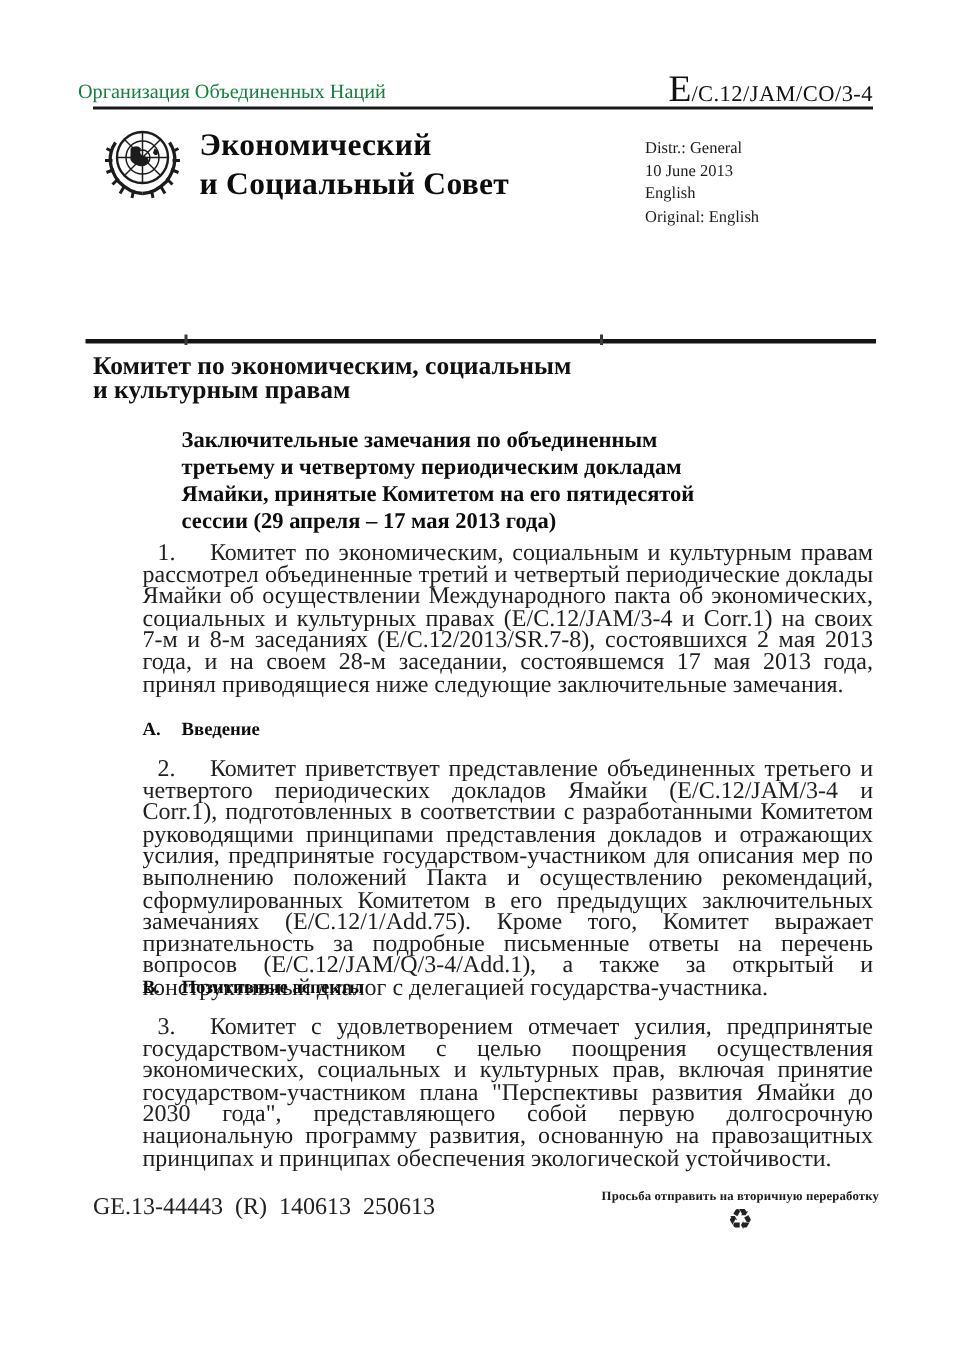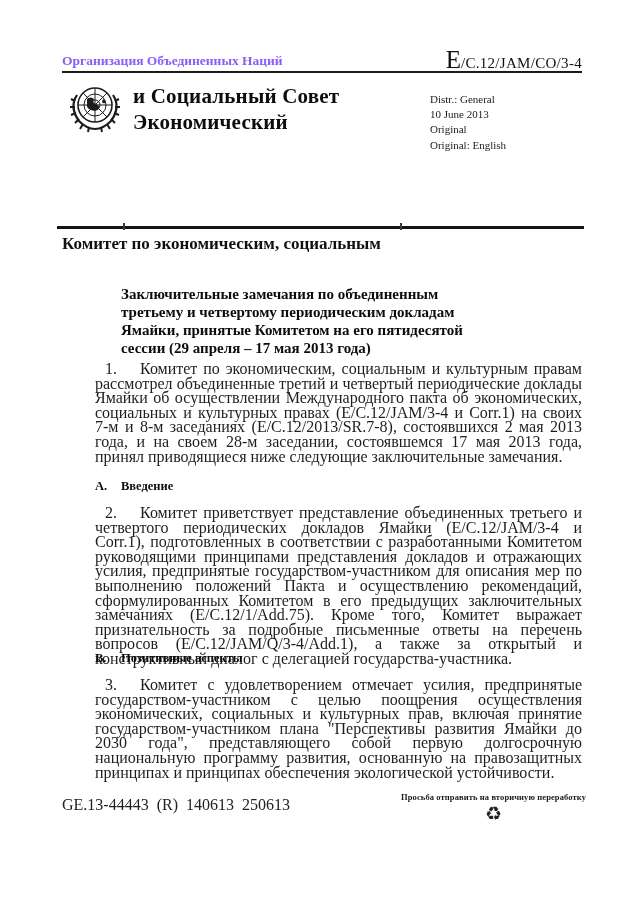--- a/index.html
+++ b/index.html
@@ -9,22 +9,22 @@
     width: 640px;
     height: 905px;
     background: #ffffff;
     font-family: "Liberation Serif", "DejaVu Serif", serif;
     color: #1c1c1c;
     overflow: hidden;
   }
   .abs { position: absolute; }
 
   .org-name {
-    left: 62px; top: 53px;
-    font-size: 13.5px; color: #8b5cf6; font-weight: bold;
+    left: 52px; top: 53px;
+    font-size: 13.5px; color: #15803d;
   }
   .header-rule {
     left: 62px; top: 71px; width: 520px; height: 2px;
     background: #1a1a1a;
   }
   .doc-symbol {
     right: 58px; top: 46px;
     display: flex; align-items: baseline;
     color: #111;
   }
@@ -121,37 +121,38 @@
       <path d="M24 20 q4 -3 7 0 q-2 4 2 5 q4 1 3 5 q-4 3 -8 1 q-5 -2 -4 -6 z" fill="#1c1c1c"></path>
       <path d="M40 20 q3 1 2 4 q-2 1 -3 -1 z" fill="#1c1c1c"></path>
       <path class="ln" d="M14 16 q-8 12 2 26 q8 8 16 8" stroke-width="2.2"></path>
       <path class="ln" d="M50 16 q8 12 -2 26 q-8 8 -16 8" stroke-width="2.2"></path>
       <path class="ln" d="M12 22 l-4 -2 M12 28 l-5 0 M13 34 l-5 2 M16 40 l-4 4 M20 45 l-3 5 M26 48 l-1 5" stroke-width="2"></path>
       <path class="ln" d="M52 22 l4 -2 M52 28 l5 0 M51 34 l5 2 M48 40 l4 4 M44 45 l3 5 M38 48 l1 5" stroke-width="2"></path>
     </svg>
   </div>
 
   <div class="abs council">
+    <div>Экономический</div>
     <div>и Социальный Совет</div>
-    <div>Экономический</div>
   </div>
 
   <div class="abs distr">
     <div>Distr.: General</div>
     <div>10 June 2013</div>
-    <div>Original</div>
+    <div>English</div>
     <div>Original: English</div>
   </div>
 
   <div class="abs mid-rule"></div>
   <div class="abs tick tick-1"></div>
   <div class="abs tick tick-2"></div>
 
   <div class="abs committee">
     <div>Комитет по экономическим, социальным</div>
+    <div>и культурным правам</div>
   </div>
 
   <div class="abs doc-title">Заключительные замечания по объединенным третьему и четвертому периодическим докладам Ямайки, принятые Комитетом на его пятидесятой сессии (29 апреля – 17 мая 2013 года)</div>
 
   <div class="abs para para-1">
     <span class="pnum">1.</span><span>Комитет по экономическим, социальным и культурным правам рассмотрел объединенные третий и четвертый периодические доклады Ямайки об осуществлении Международного пакта об экономических, социальных и культурных правах (E/C.12/JAM/3-4 и Corr.1) на своих 7-м и 8-м заседаниях (E/C.12/2013/SR.7-8), состоявшихся 2 мая 2013 года, и на своем 28-м заседании, состоявшемся 17 мая 2013 года, принял приводящиеся ниже следующие заключительные замечания.</span>
   </div>
 
   <div class="abs section-heading sec-a">
     <span class="slet">A.</span><span>Введение</span>

